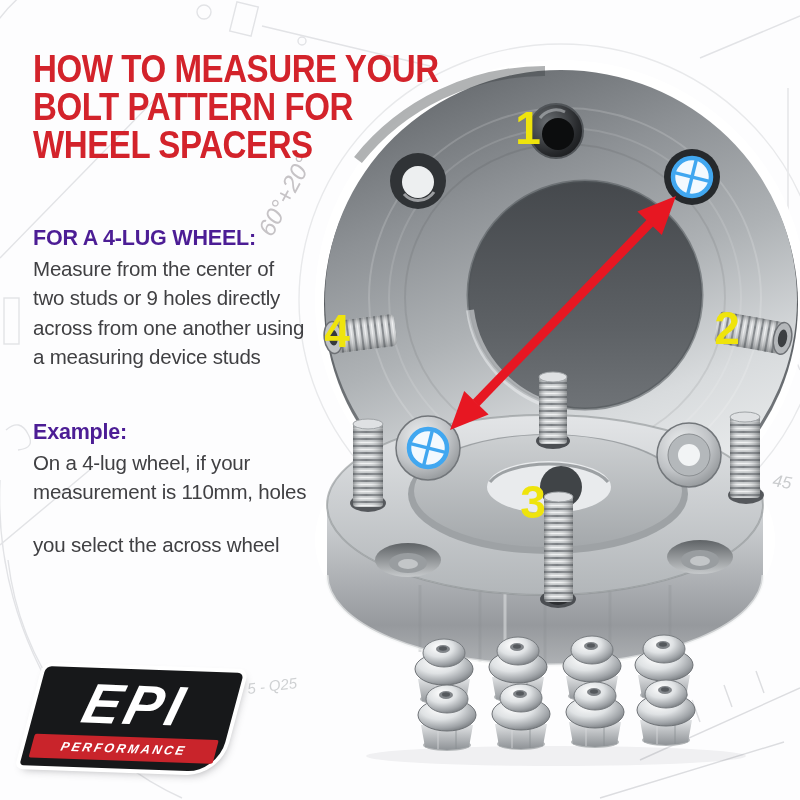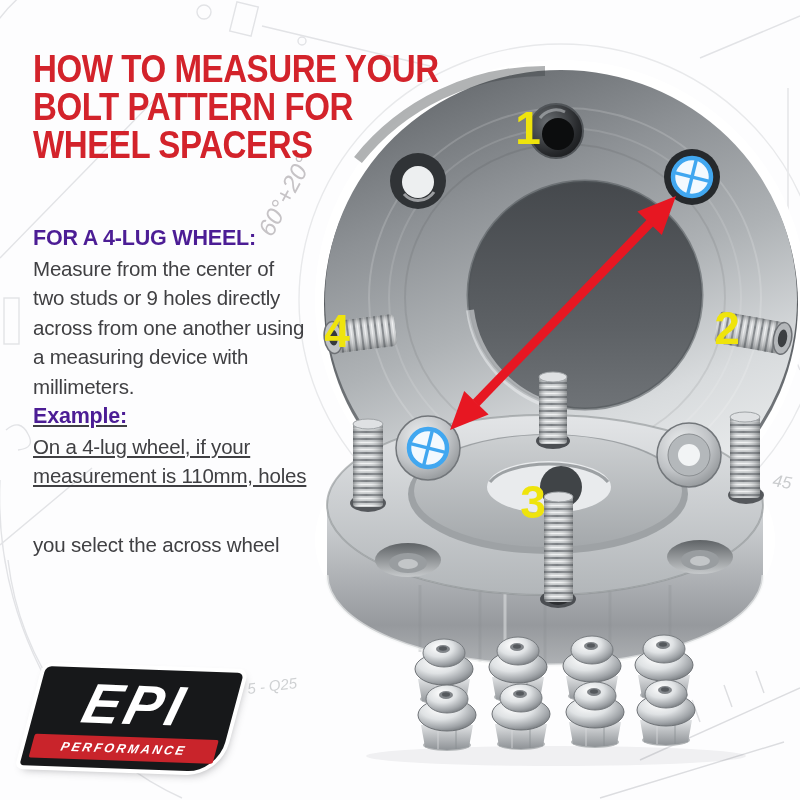--- a/index.html
+++ b/index.html
@@ -5,21 +5,21 @@
   html,body{margin:0;padding:0;}
   .stage{position:relative;width:800px;height:800px;background:#fdfdfe;overflow:hidden;
          font-family:"Liberation Sans",sans-serif;}
   svg{position:absolute;left:0;top:0;}
   .title{position:absolute;left:33px;top:50px;color:#d3232b;font-weight:700;
          font-size:38px;line-height:38px;letter-spacing:-0.5px;
          transform:scaleX(0.87);transform-origin:left top;white-space:nowrap;}
   .textblock{position:absolute;left:33px;color:#404043;font-size:20.5px;line-height:29.5px;
          letter-spacing:-0.2px;white-space:nowrap;}
   .textblock .head{color:#4c1d95;font-weight:700;font-size:21.5px;letter-spacing:-0.2px;}
-  .tb1{top:224px;} .tb2{top:402px;text-decoration:underline;} .tb3{top:530px;}
+  .tb1{top:224px;} .tb2{top:418px;} .tb3{top:530px;}
   .logo{position:absolute;left:46px;top:666px;width:198px;height:100px;
         transform:rotate(2deg) skewX(-13deg);transform-origin:left top;}
   .logo-box{width:100%;height:100%;background:#17181a;border-radius:6px 6px 30px 4px;
         box-shadow:0 0 0 4px #ffffff,3px 4px 8px rgba(40,40,45,.35);
         display:flex;flex-direction:column;justify-content:flex-end;}
   .logo-epi{color:#fff;font-weight:700;font-style:italic;font-size:56px;line-height:56px;
         letter-spacing:4px;text-align:center;margin-bottom:4px;}
   .logo-band{height:24px;margin:0 7px 8px 7px;background:#c9242b;border-radius:2px;
         display:flex;align-items:center;justify-content:center;}
   .logo-band span{color:#fff;font-style:italic;font-weight:700;font-size:12.5px;letter-spacing:2.5px;}
@@ -303,22 +303,21 @@
   <div>HOW TO MEASURE YOUR</div>
   <div>BOLT PATTERN FOR</div>
   <div>WHEEL SPACERS</div>
 </div>
 
 <div class="textblock tb1">
   <div class="head">FOR A 4-LUG WHEEL:</div>
   <div>Measure from the center of</div>
   <div>two studs or 9 holes directly</div>
   <div>across from one another using</div>
-  <div>a measuring device with</div>
-  <div>millimeters.</div>
+  <div>a measuring device studs</div>
 </div>
 
 <div class="textblock tb2">
   <div class="head">Example:</div>
   <div>On a 4-lug wheel, if your</div>
   <div>measurement is 110mm, holes</div>
 </div>
 
 <div class="textblock tb3">
   <div>you select the across wheel</div>

